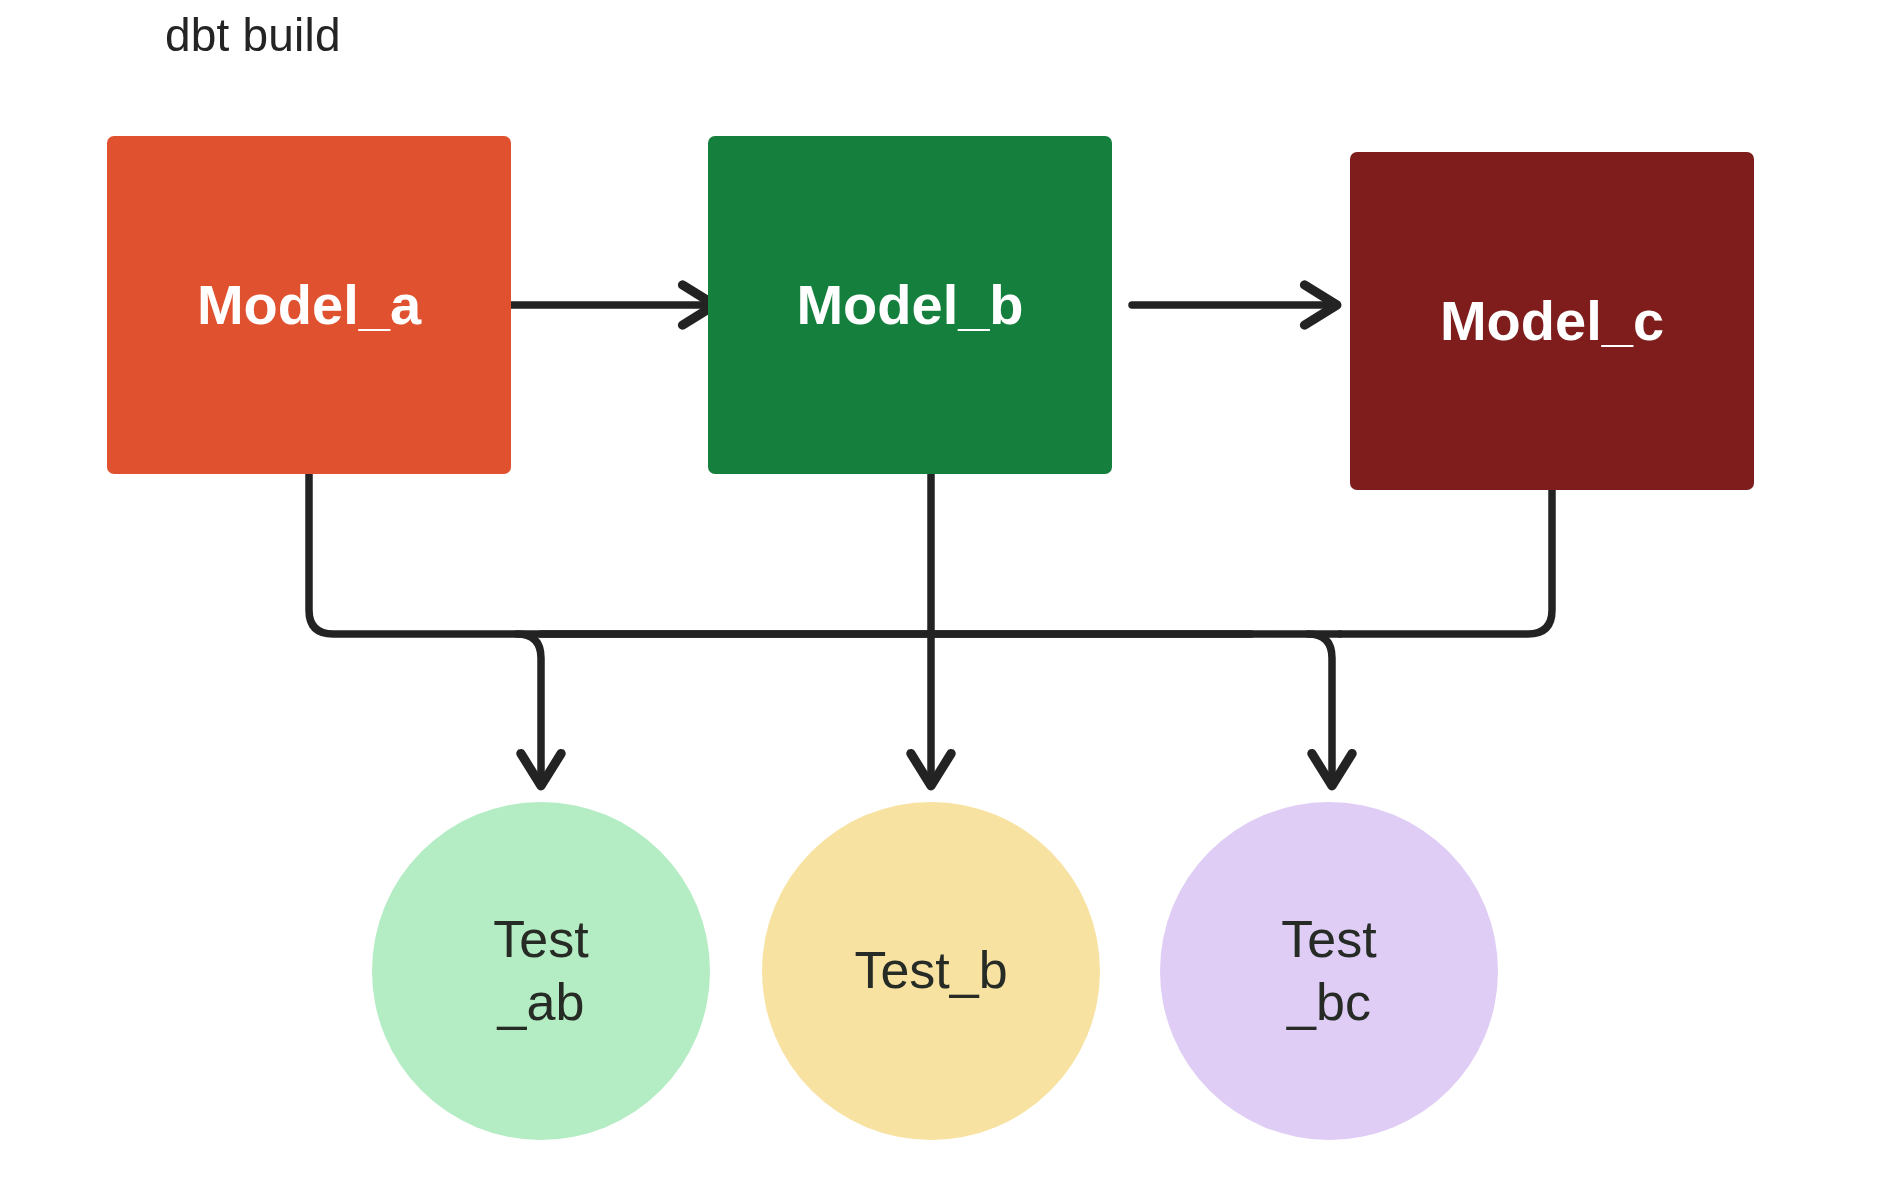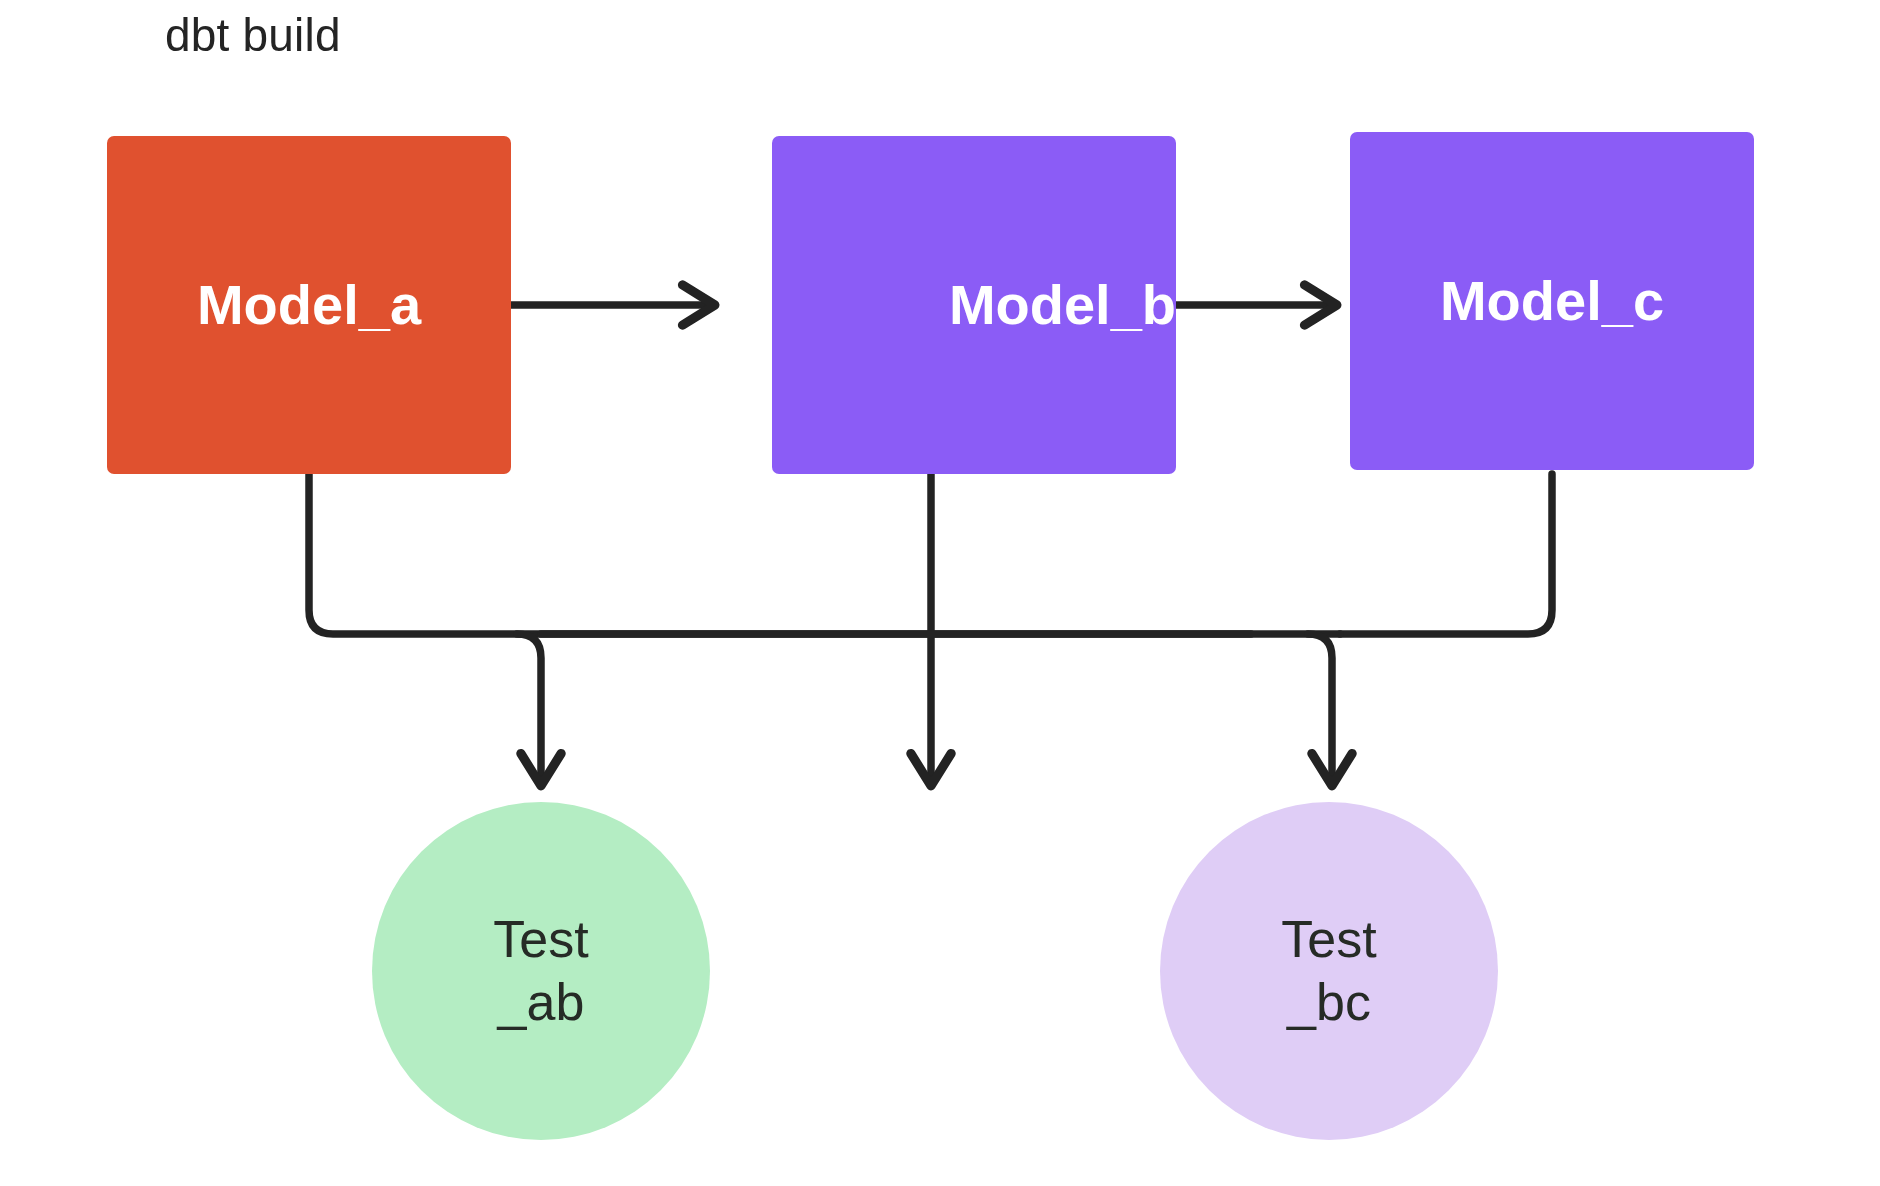--- a/index.html
+++ b/index.html
@@ -61,22 +61,22 @@
     justify-content: center;
   }
   .node-circle .node-label {
     font-size: 52px;
     color: #262b26;
     text-align: center;
     line-height: 1.22;
     white-space: pre-line;
   }
   #box-model-a { left: 107px;  top: 136px; background: #e0512f; }
-  #box-model-b { left: 772px;  top: 136px; background: #8b5cf6; justify-content: flex-end; }
-  #box-model-c { left: 1350px; top: 132px; background: #8b5cf6; }
+  #box-model-b { left: 708px;  top: 136px; background: #15803d; }
+  #box-model-c { left: 1350px; top: 152px; background: #7f1d1d; }
 
   #circle-test-ab { left: 372px;  top: 802px; background: #b4edc3; }
   #circle-test-b  { left: 762px;  top: 802px; background: #f8e2a1; }
   #circle-test-bc { left: 1160px; top: 802px; background: #dfcdf6; }
 </style>
 </head>
 <body>
 
 <div id="canvas">
 
@@ -119,19 +119,22 @@
 
   <div class="node-box" id="box-model-c">
     <span class="node-label">Model_c</span>
   </div>
 
   <div class="node-circle" id="circle-test-ab">
     <span class="node-label">Test
 _ab</span>
   </div>
 
+  <div class="node-circle" id="circle-test-b">
+    <span class="node-label">Test_b</span>
+  </div>
 
   <div class="node-circle" id="circle-test-bc">
     <span class="node-label">Test
 _bc</span>
   </div>
 
 </div>
 
 </body></html>

